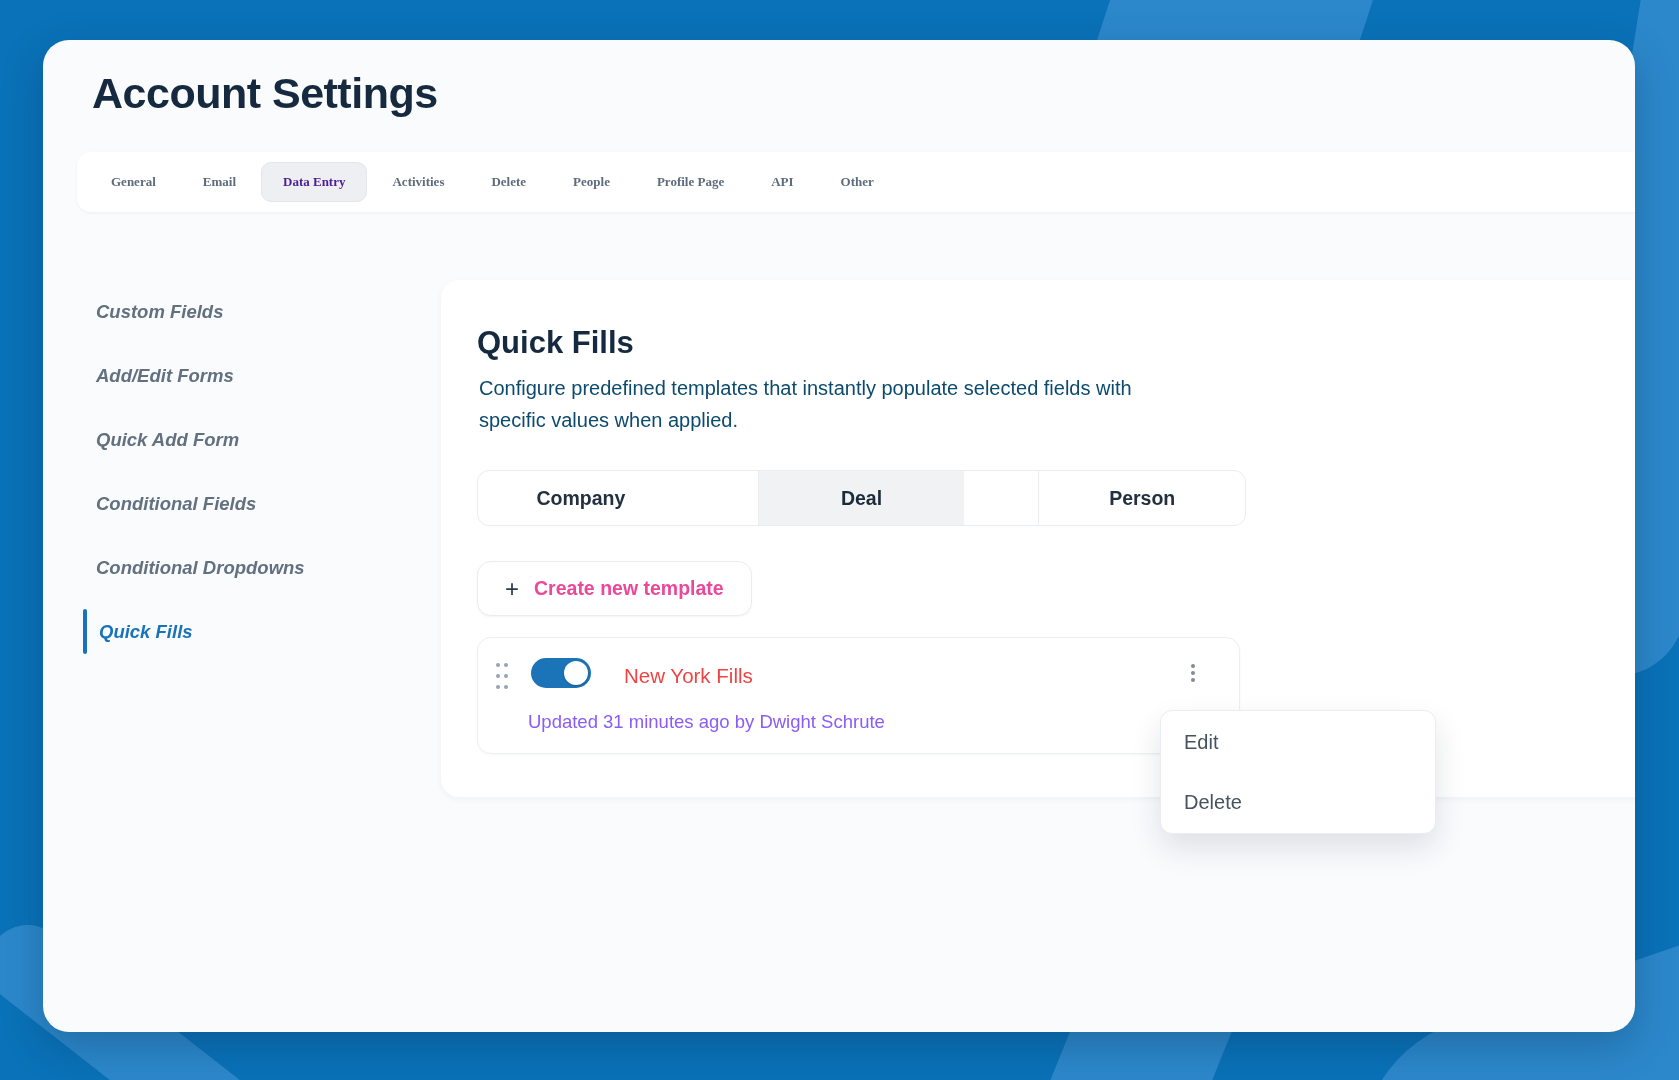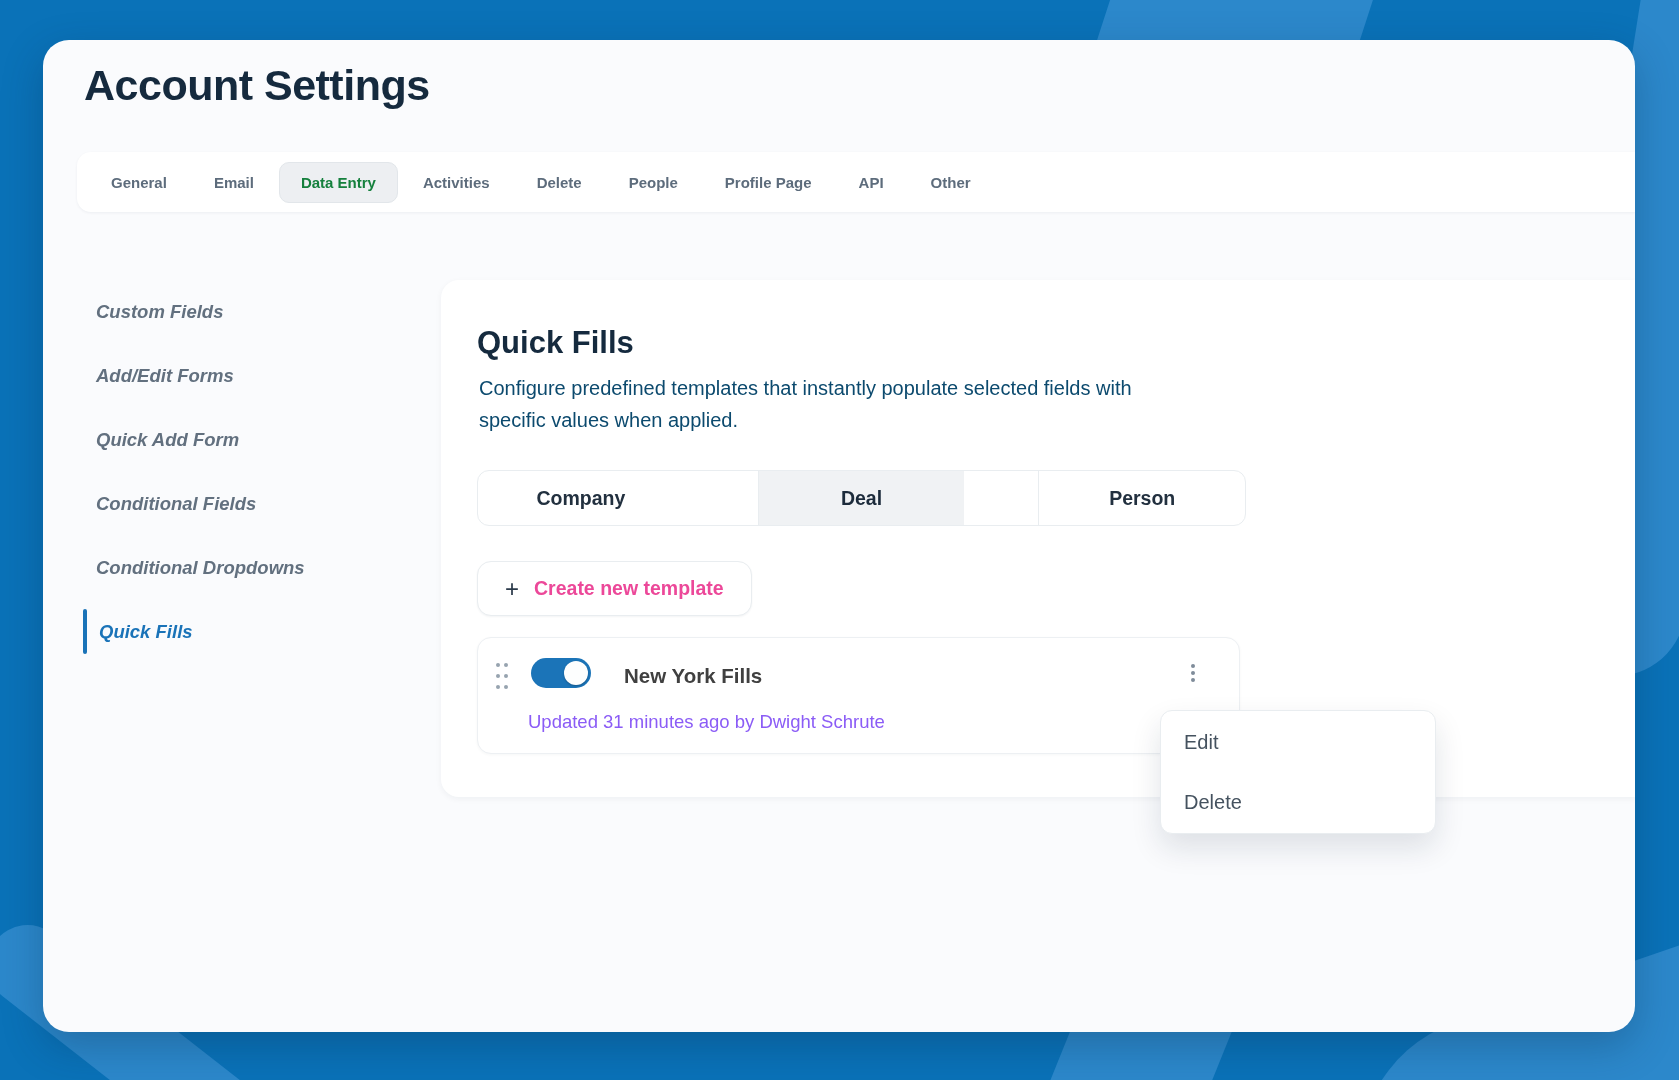--- a/index.html
+++ b/index.html
@@ -19,38 +19,38 @@
   .sw-bottom-right{left:1360px;top:975px;width:520px;height:320px;transform:rotate(-19deg);border-radius:140px 0 0 0;}
   .sw-bottom-left{left:-40px;top:1005px;width:340px;height:80px;transform:rotate(38deg);border-radius:40px;}
 
   
   .card{
     position:absolute;left:43px;top:40px;width:1592px;height:992px;
     background:#fafbfd;border-radius:26px;overflow:hidden;
     box-shadow:0 14px 40px rgba(6,40,70,.28);
   }
   .page-title{
-    position:absolute;left:41px;top:20px;margin:0;
+    position:absolute;left:41px;top:20px;margin:8px;
     font-size:43px;line-height:50px;font-weight:bold;letter-spacing:-.5px;color:#152a3e;
   }
 
   
   .tabbar{
     position:absolute;left:34px;top:112px;right:0;height:60px;
     background:#ffffff;border-radius:14px 0 0 14px;
     box-shadow:0 1px 3px rgba(21,41,62,.06);
     display:flex;align-items:center;gap:47px;padding-left:34px;box-sizing:border-box;
   }
   .tab{
     border:none;background:none;padding:0;margin:0;cursor:pointer;
-    font-family:Liberation Sans, sans-serif;font-size:15px;font-weight:bold;color:#5d6c7c;white-space:nowrap;
+    font-family:Liberation Serif, serif;font-size:13px;font-weight:bold;color:#5d6c7c;white-space:nowrap;
   }
   .tab.active{
     background:#edeff2;border:1px solid #e2e6ea;border-radius:10px;
-    padding:11px 21px;margin:8px -22px;color:#15803d;
+    padding:11px 21px;margin:8px -22px;color:#4c1d95;
   }
 
   
   .sidebar{position:absolute;left:40px;top:258px;width:330px;font-style:italic;}
   .side-item{
     position:relative;padding-left:13px;margin-bottom:37px;
     font-size:18.5px;line-height:27px;font-weight:bold;color:#62707f;cursor:pointer;
   }
   .side-item.active{color:#1a73b8;padding-left:16px;}
   .side-item.active::before{
@@ -111,21 +111,21 @@
   .toggle{
     position:absolute;left:53px;top:20px;width:60px;height:30px;border-radius:15px;
     background:#1b74b8;cursor:pointer;display:block;
   }
   .toggle .knob{
     position:absolute;top:3px;right:3px;width:24px;height:24px;border-radius:50%;
     background:#fdfefe;box-shadow:0 1px 2px rgba(0,0,0,.25);display:block;
   }
   .row-name{
     position:absolute;left:146px;top:25px;
-    font-size:20.5px;line-height:25px;font-weight:bold;color:#404040;white-space:nowrap;
+    font-size:20.5px;line-height:25px;font-weight:normal;color:#ef4444;white-space:nowrap;
   }
   .kebab{
     position:absolute;right:42px;top:24px;display:flex;flex-direction:column;gap:3px;
     padding:2px;cursor:pointer;
   }
   .kebab b{width:4px;height:4px;border-radius:50%;background:#7f8c9a;}
   .row-meta{
     position:absolute;left:50px;top:71px;
     font-size:18.5px;line-height:25px;color:#8b5cf6;white-space:nowrap;
   }

